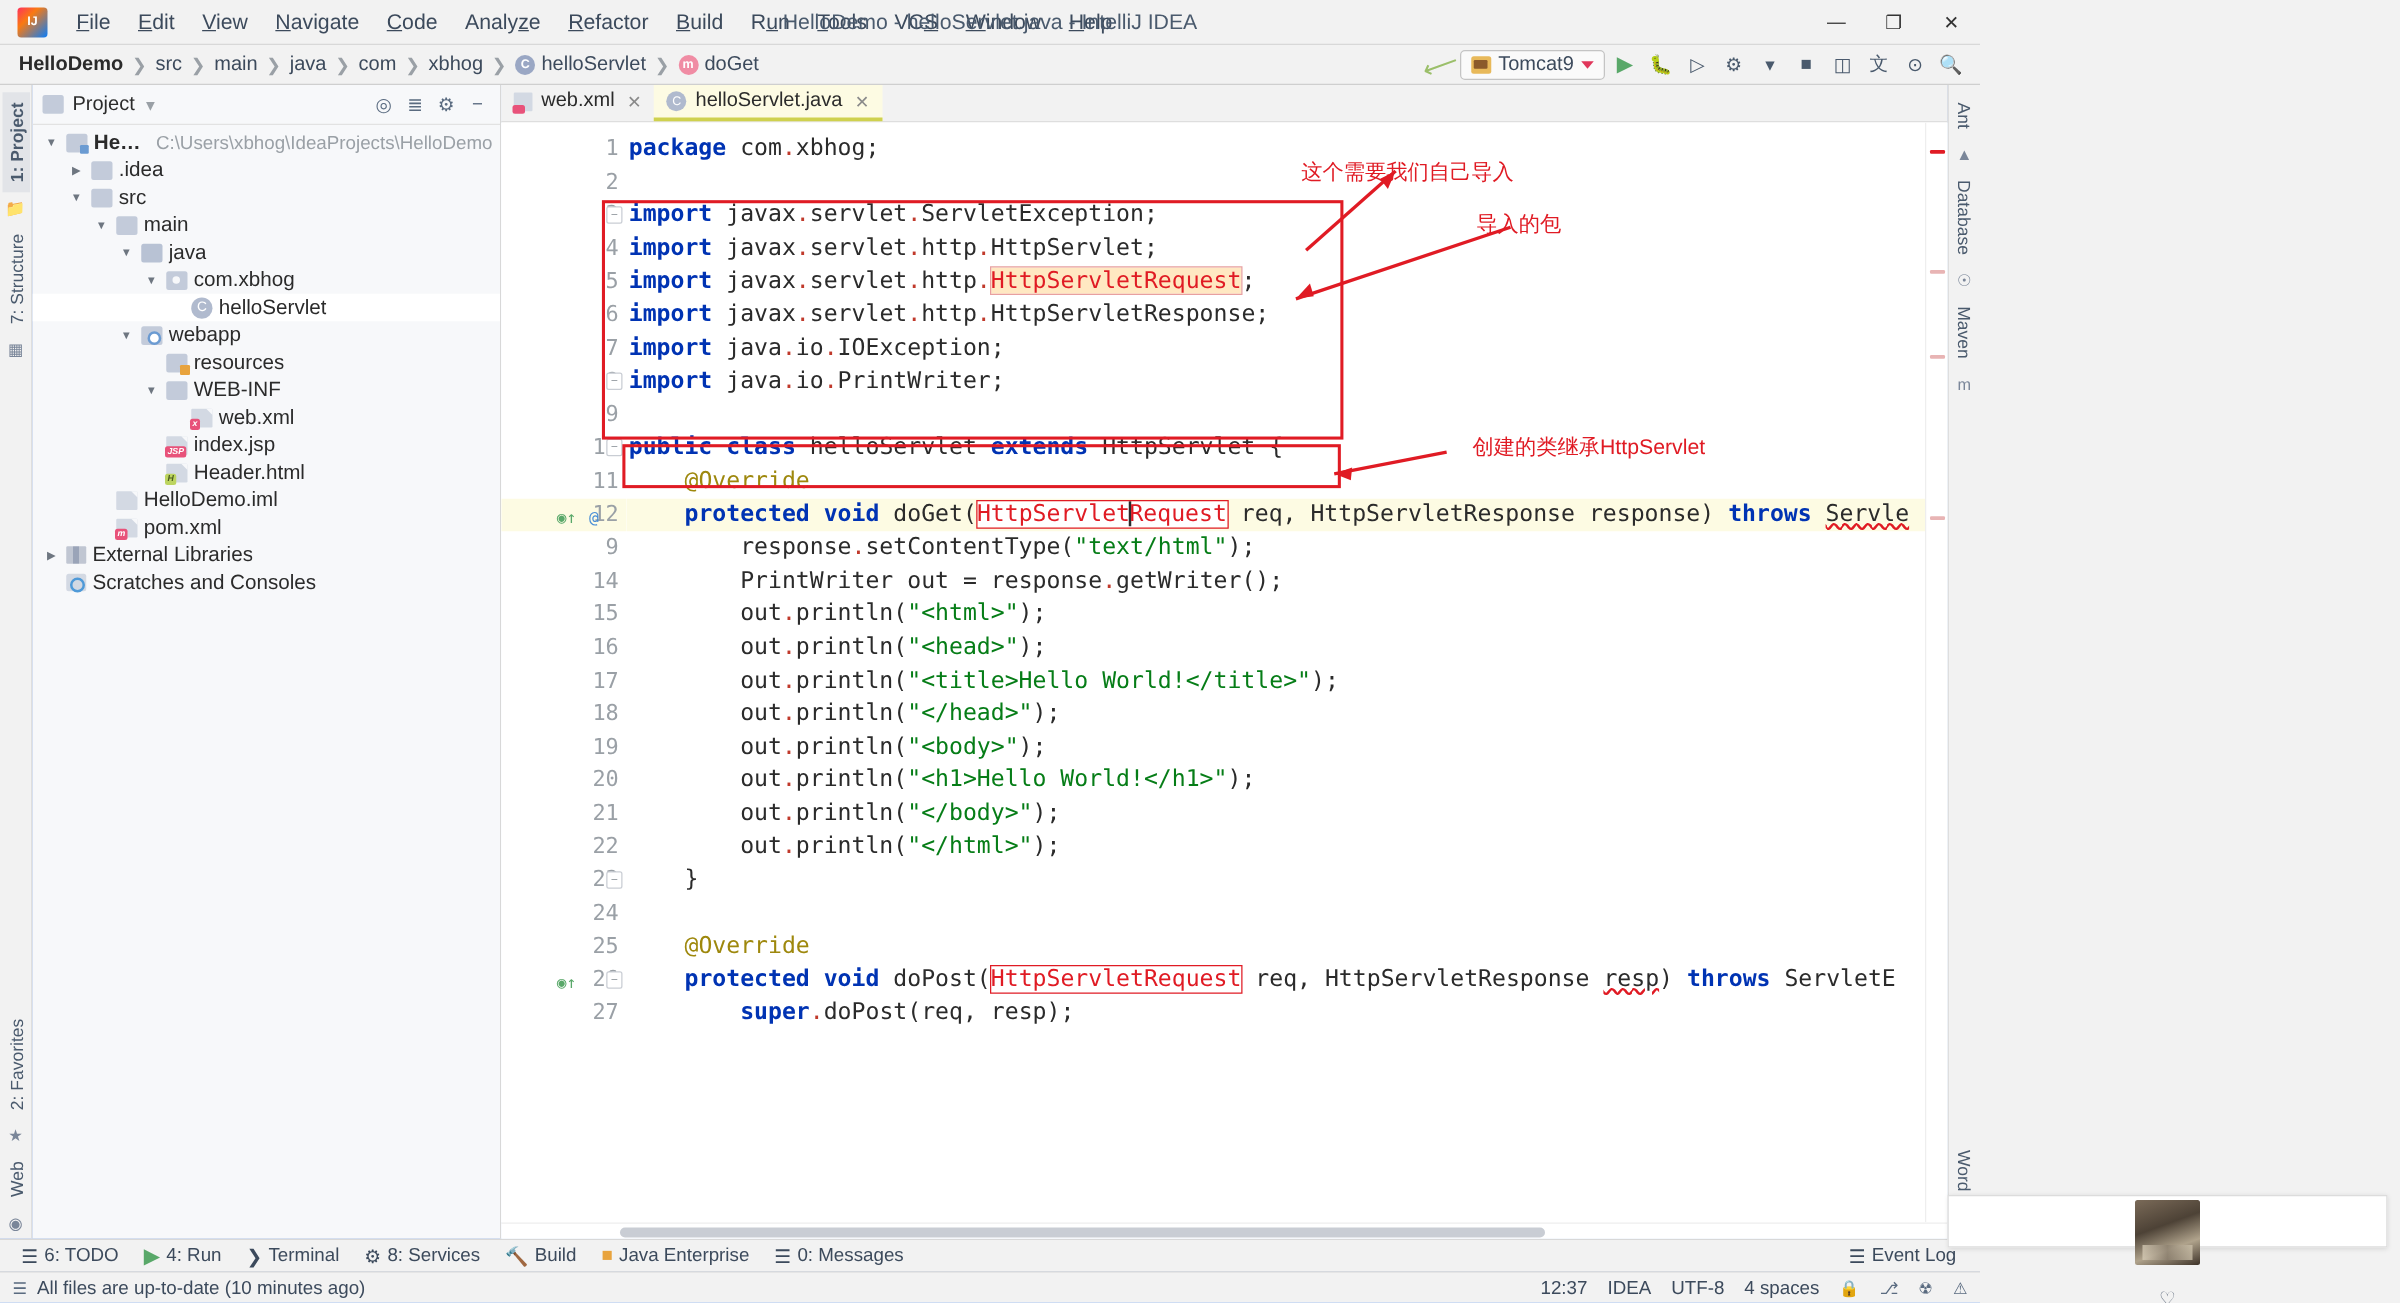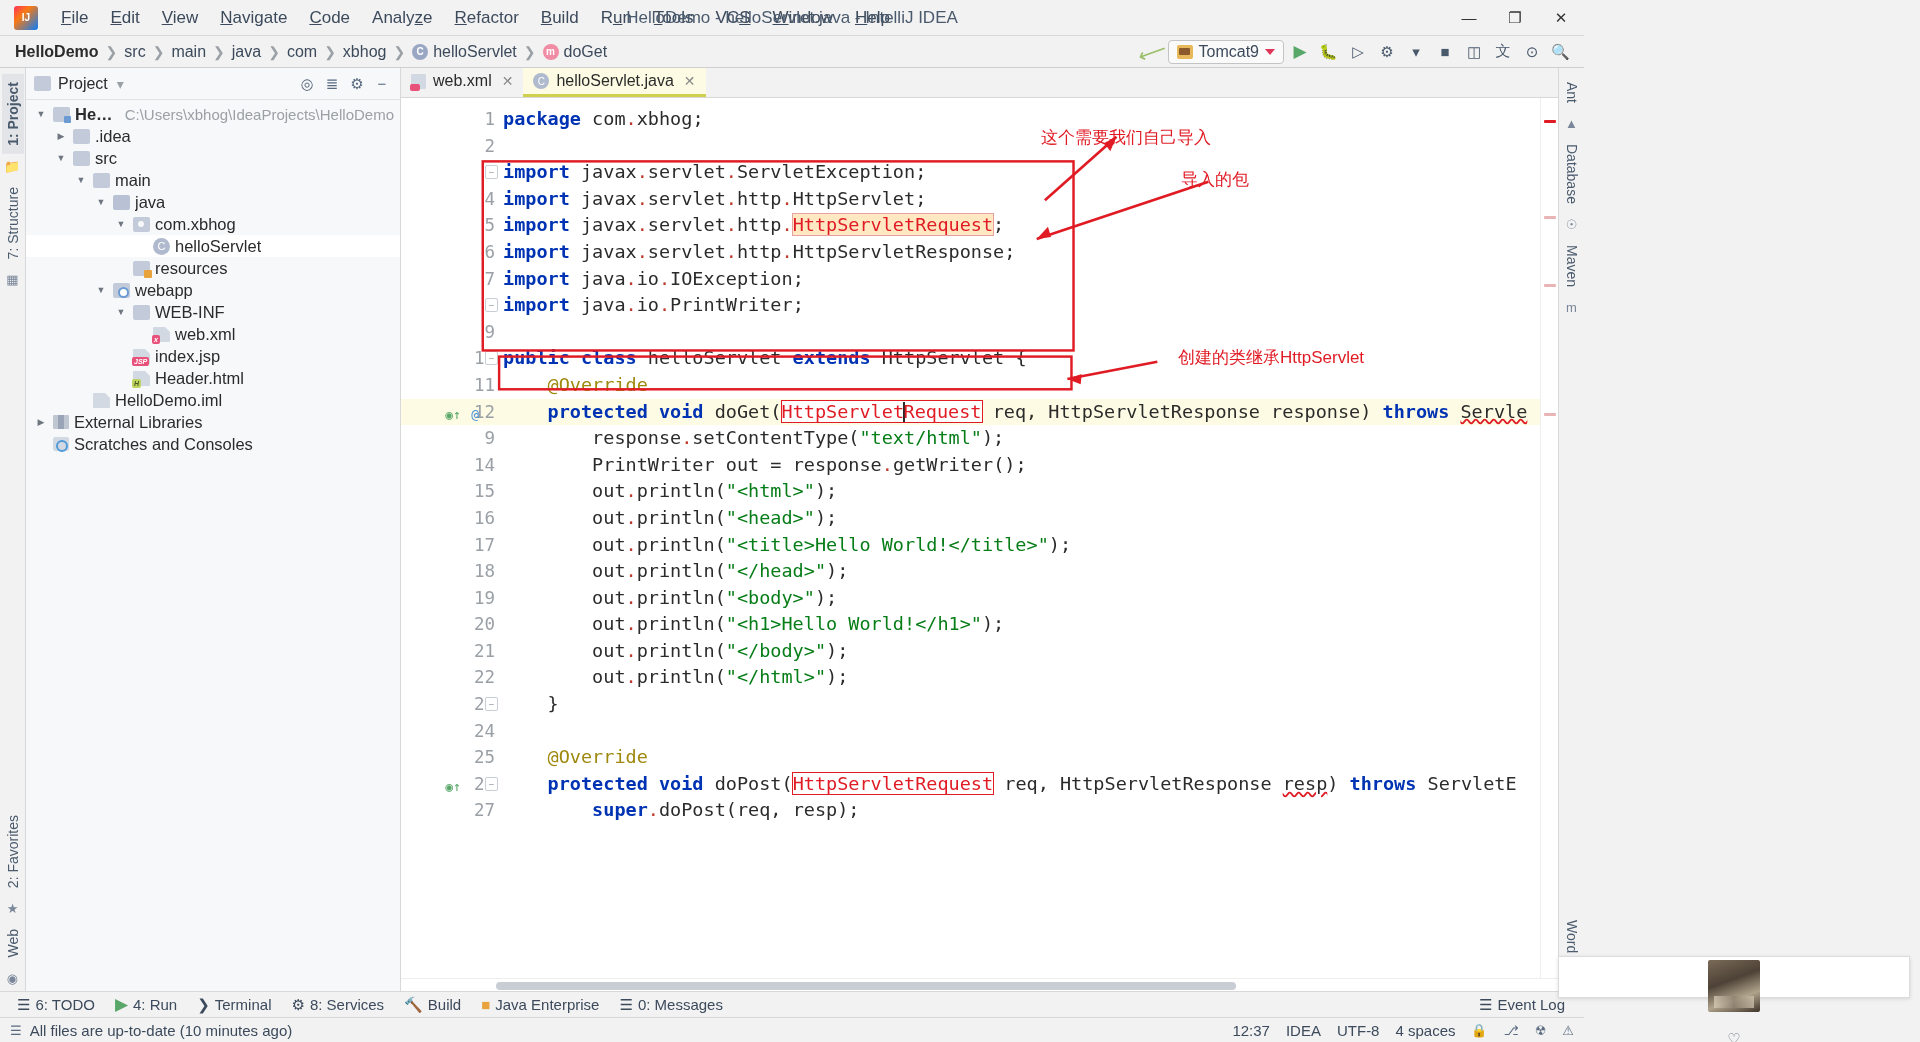--- a/index.html
+++ b/index.html
@@ -366,29 +366,29 @@
           <div class="node" style="padding-left: 88px;">
             <span class="tw e"></span>
             <span class="fi fold pkg"></span>
             <span class="node-label">com.xbhog</span>
           </div>
           <div class="node sel" style="padding-left: 108px;">
             <span class="tw"></span>
             <span class="cls-ico">C</span>
             <span class="node-label">helloServlet</span>
           </div>
+          <div class="node" style="padding-left: 68px;">
+            <span class="tw e"></span>
+            <span class="fi fold web"></span>
+            <span class="node-label">webapp</span>
+          </div>
           <div class="node" style="padding-left: 88px;">
             <span class="tw"></span>
             <span class="fi fold res"></span>
             <span class="node-label">resources</span>
-          </div>
-          <div class="node" style="padding-left: 68px;">
-            <span class="tw e"></span>
-            <span class="fi fold web"></span>
-            <span class="node-label">webapp</span>
           </div>
           <div class="node" style="padding-left: 88px;">
             <span class="tw e"></span>
             <span class="fi fold"></span>
             <span class="node-label">WEB-INF</span>
           </div>
           <div class="node" style="padding-left: 108px;">
             <span class="tw"></span>
             <span class="fi doc">
               <i class="tagbox tag-xml">x</i>
@@ -406,20 +406,27 @@
             <span class="tw"></span>
             <span class="fi doc">
               <i class="tagbox tag-h">H</i>
             </span>
             <span class="node-label">Header.html</span>
           </div>
           <div class="node" style="padding-left: 48px;">
             <span class="tw"></span>
             <span class="fi doc"></span>
             <span class="node-label">HelloDemo.iml</span>
+          </div>
+          <div class="node" style="padding-left: 48px;">
+            <span class="tw"></span>
+            <span class="fi doc">
+              <i class="tagbox tag-xml">m</i>
+            </span>
+            <span class="node-label">pom.xml</span>
           </div>
           <div class="node" style="padding-left: 8px;">
             <span class="tw c"></span>
             <span class="lib-ico"></span>
             <span class="node-label">External Libraries</span>
           </div>
           <div class="node" style="padding-left: 8px;">
             <span class="tw"></span>
             <span class="scr-ico"></span>
             <span class="node-label">Scratches and Consoles</span>

